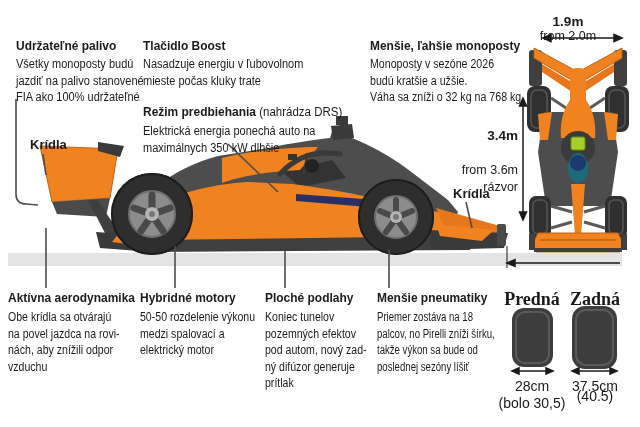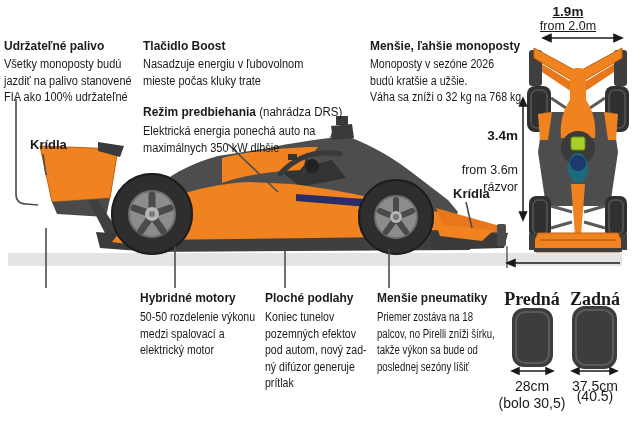--- a/index.html
+++ b/index.html
@@ -182,21 +182,21 @@
       <line x1="43" y1="154" x2="46" y2="175"></line>
       <line x1="228" y1="144" x2="278" y2="192"></line>
       <line x1="466" y1="202" x2="472" y2="228"></line>
       <line x1="46" y1="228" x2="46" y2="288"></line>
       <line x1="175" y1="246" x2="175" y2="288"></line>
       <line x1="285" y1="251" x2="285" y2="288"></line>
       <line x1="389" y1="249" x2="389" y2="288"></line>
     </g>
   </svg>
 
-  <div class="abs" style="left:4px;top:38px;">
+  <div class="abs" style="left:16px;top:38px;">
     <div class="t-head sx92">Udržateľné palivo</div>
     <div class="t-body sx88 mt3">Všetky monoposty budú
 jazdiť na palivo stanovené
 FIA ako 100% udržateľné</div>
   </div>
 
   <div class="abs" style="left:143px;top:38px;">
     <div class="t-head sx92">Tlačidlo Boost</div>
     <div class="t-body sx88 mt3">Nasadzuje energiu v ľubovolnom
 mieste počas kluky trate</div>
@@ -211,32 +211,39 @@
   <div class="abs" style="left:370px;top:38px;">
     <div class="t-head sx92">Menšie, ľahšie monoposty</div>
     <div class="t-body sx85 mt3">Monoposty v sezóne 2026
 budú kratšie a užšie.
 Váha sa zníži o 32 kg na 768 kg</div>
   </div>
 
   <div class="abs t-head" style="left:30px;top:137px;">Krídla</div>
   <div class="abs t-head" style="left:453px;top:186px;">Krídla</div>
 
-  <div class="abs center" style="left:528px;top:4px;width:80px;text-decoration:underline;">
+  <div class="abs center" style="left:528px;top:14px;width:80px;">
     <div class="dim-b">1.9m</div>
     <div class="dim">from 2.0m</div>
   </div>
 
   <div class="abs right" style="left:438px;top:128px;width:80px;">
     <div class="dim-b">3.4m</div>
     <div class="dim" style="margin-top:20px;">from 3.6m</div>
     <div class="dim" style="margin-top:2px;">rázvor</div>
   </div>
 
 
+  <div class="abs" style="left:8px;top:290px;">
+    <div class="t-head sx92">Aktívna aerodynamika</div>
+    <div class="b-body sx88 mt4">Obe krídla sa otvárajú
+na povel jazdca na rovi-
+nách, aby znížili odpor
+vzduchu</div>
+  </div>
 
   <div class="abs" style="left:140px;top:290px;">
     <div class="t-head sx92">Hybridné motory</div>
     <div class="b-body sx88 mt4">50-50 rozdelenie výkonu
 medzi spalovací a
 elektrický motor</div>
   </div>
 
   <div class="abs" style="left:265px;top:290px;">
     <div class="t-head sx92">Ploché podlahy</div>

